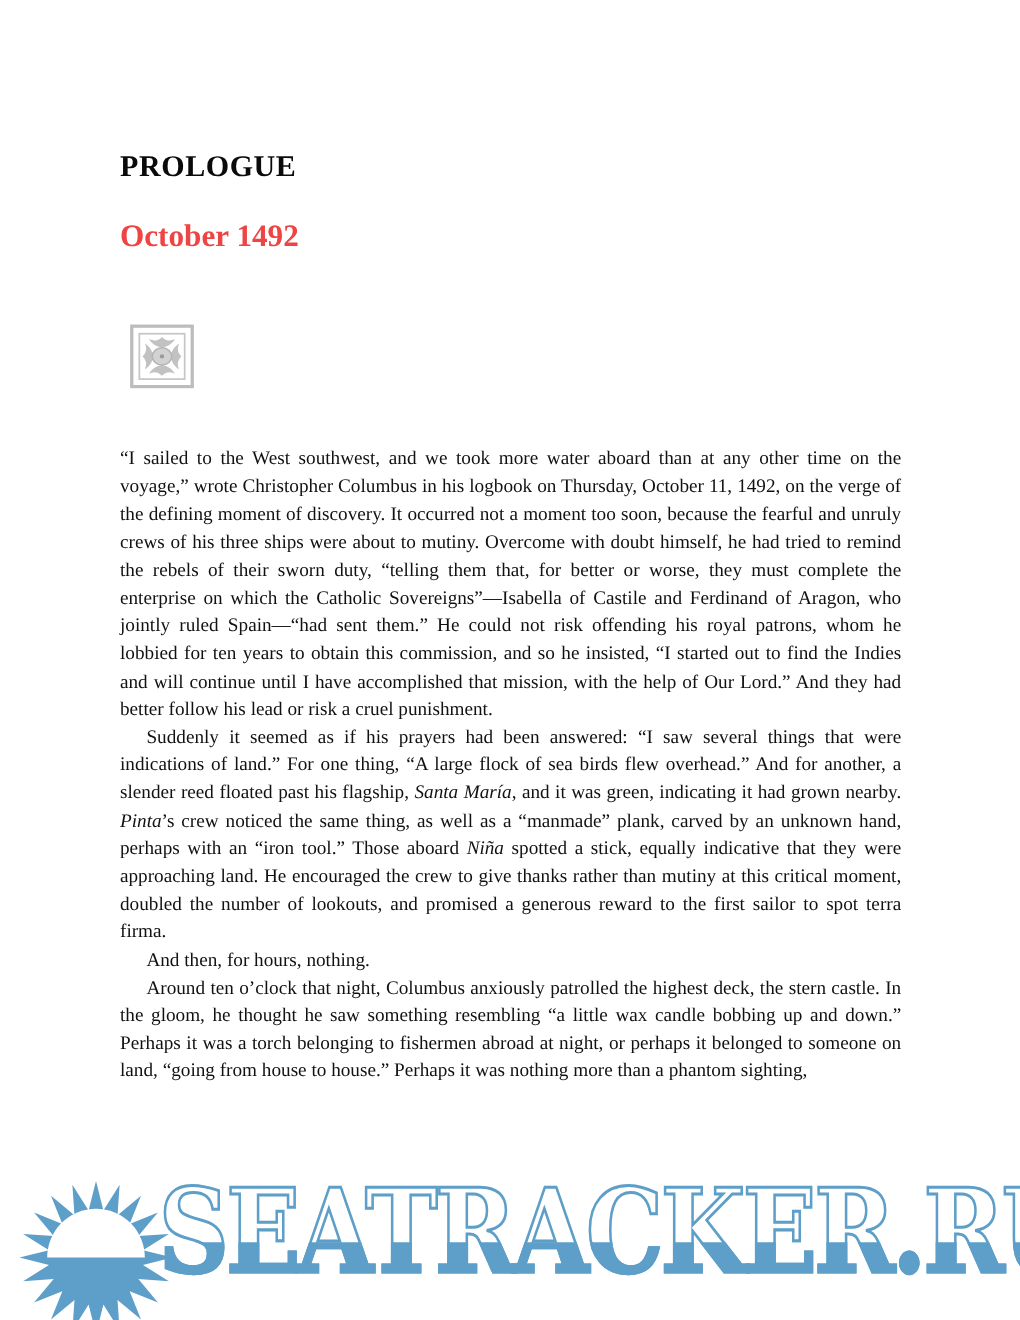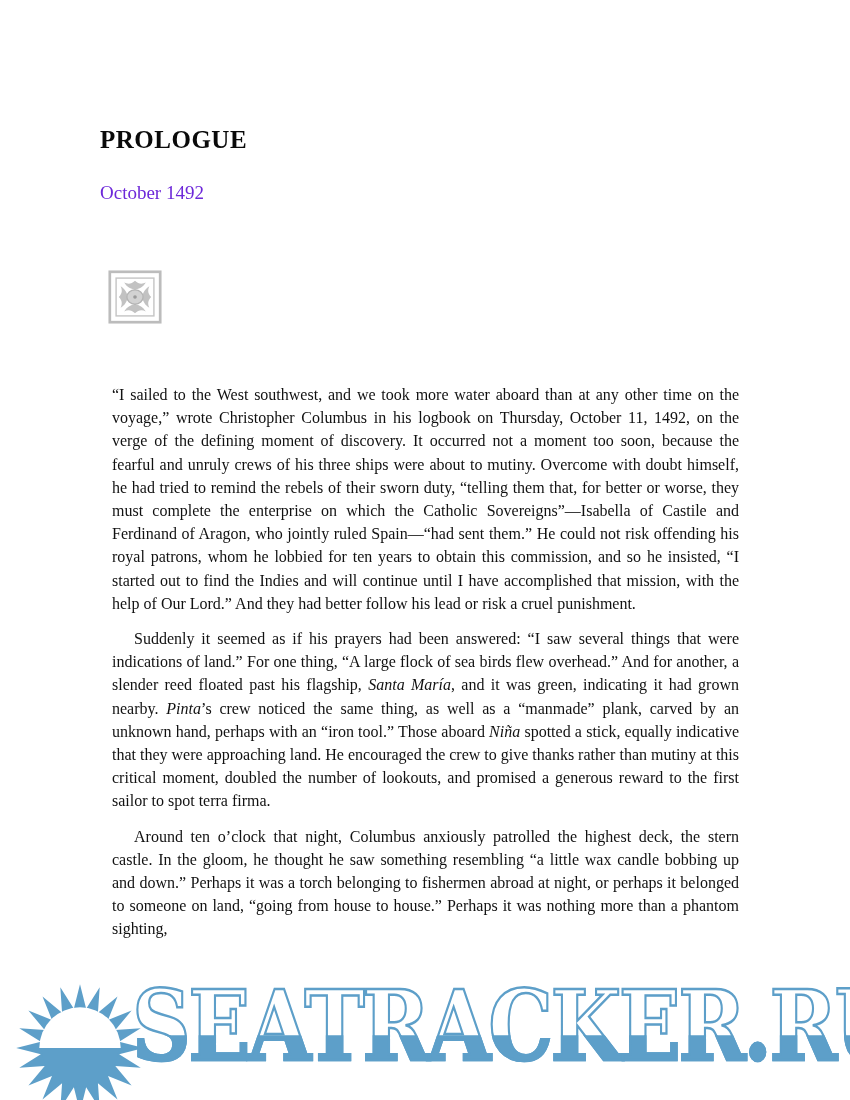--- a/index.html
+++ b/index.html
@@ -23,43 +23,43 @@
     font-size: 25px;
     font-weight: bold;
     letter-spacing: 0.5px;
     color: #0a0a0a;
     margin: 0;
   }
   .chapter-subheading {
     position: absolute;
     left: 100px;
     top: 182px;
-    font-size: 19px;
-    font-weight: normal;
-    color: #6d28d9;
+    font-size: 26px;
+    font-weight: bold;
+    color: #ef4444;
     margin: 0;
   }
   .ornament {
     position: absolute;
     left: 108px;
     top: 270px;
     width: 54px;
     height: 54px;
   }
   .body-text {
     position: absolute;
     left: 100px;
     top: 371px;
     width: 651px;
     font-size: 16px;
     line-height: 23.2px;
     text-align: justify;
   }
   .para {
-    margin: 12px;
+    margin: 0;
   }
   .para.indent {
     text-indent: 22px;
   }
   .para em {
     font-style: italic;
     font-family: Liberation Serif, serif;
   }
   .watermark {
     position: absolute;
@@ -120,20 +120,21 @@
       <path d="M12 30 C16 26 16 22 14 18 C19 21 21 25 22 30 C21 35 19 39 14 42 C16 38 16 34 12 30 Z"></path>
       <path d="M48 30 C44 26 44 22 46 18 C41 21 39 25 38 30 C39 35 41 39 46 42 C44 38 44 34 48 30 Z"></path>
     </g>
     <ellipse cx="30" cy="30" rx="9" ry="8" fill="#d2d2d2" stroke="#b4b4b4" stroke-width="1.5"></ellipse>
     <circle cx="30" cy="30" r="2" fill="#9a9a9a"></circle>
   </svg>
 
   <div class="body-text">
       <p class="para"><span>“I sailed to the West southwest, and we took more water aboard than at any other time on the voyage,” wrote Christopher Columbus in his logbook on Thursday, October 11, 1492, on the verge of the defining moment of discovery. It occurred not a moment too soon, because the fearful and unruly crews of his three ships were about to mutiny. Overcome with doubt himself, he had tried to remind the rebels of their sworn duty, “telling them that, for better or worse, they must complete the enterprise on which the Catholic Sovereigns”—Isabella of Castile and Ferdinand of Aragon, who jointly ruled Spain—“had sent them.” He could not risk offending his royal patrons, whom he lobbied for ten years to obtain this commission, and so he insisted, “I started out to find the Indies and will continue until I have accomplished that mission, with the help of Our Lord.” And they had better follow his lead or risk a cruel punishment.</span></p>
       <p class="para indent"><span>Suddenly it seemed as if his prayers had been answered: “I saw several things that were indications of land.” For one thing, “A large flock of sea birds flew overhead.” And for another, a slender reed floated past his flagship, </span><em>Santa María</em><span>, and it was green, indicating it had grown nearby. </span><em>Pinta</em><span>’s crew noticed the same thing, as well as a “manmade” plank, carved by an unknown hand, perhaps with an “iron tool.” Those aboard </span><em>Niña</em><span> spotted a stick, equally indicative that they were approaching land. He encouraged the crew to give thanks rather than mutiny at this critical moment, doubled the number of lookouts, and promised a generous reward to the first sailor to spot terra firma.</span></p>
+      <p class="para indent"><span>And then, for hours, nothing.</span></p>
       <p class="para indent"><span>Around ten o’clock that night, Columbus anxiously patrolled the highest deck, the stern castle. In the gloom, he thought he saw something resembling “a little wax candle bobbing up and down.” Perhaps it was a torch belonging to fishermen abroad at night, or perhaps it belonged to someone on land, “going from house to house.” Perhaps it was nothing more than a phantom sighting,</span></p>
     </div>
 
   <div class="watermark">
     <svg class="sun-logo" viewBox="0 0 120 120">
       <polygon fill="#5d9fc9" points="118,60 95.6,65.6 115.2,77.9 92.1,76.3 106.9,94.1 85.5,85.5 94.1,106.9 76.3,92.1 77.9,115.2 65.6,95.6 60,118 54.4,95.6 42.1,115.2 43.7,92.1 25.9,106.9 34.5,85.5 13.1,94.1 27.9,76.3 4.8,77.9 24.4,65.6 2,60 24.4,54.4 4.8,42.1 27.9,43.7 13.1,25.9 34.5,34.5 25.9,13.1 43.7,27.9 42.1,4.8 54.4,24.4 60,2 65.6,24.4 77.9,4.8 76.3,27.9 94.1,13.1 85.5,34.5 106.9,25.9 92.1,43.7 115.2,42.1 95.6,54.4"></polygon>
       <path d="M 25 60 A 35 35 0 0 0 95 60 Z" fill="#5d9fc9"></path>
       <path d="M 23 60 A 37 37 0 0 1 97 60 Z" fill="#ffffff"></path>
     </svg>
     <div class="wm-text-wrap">

